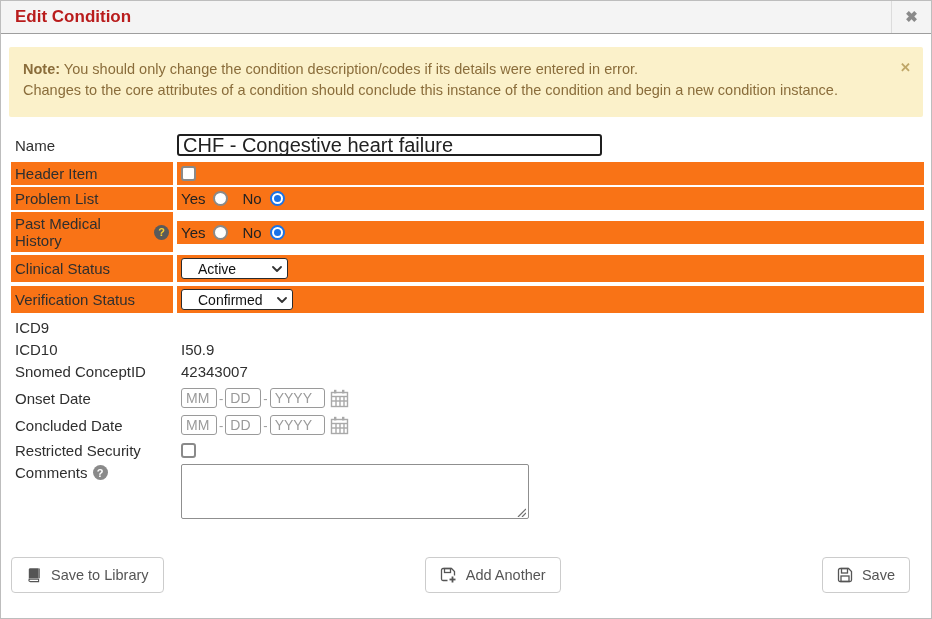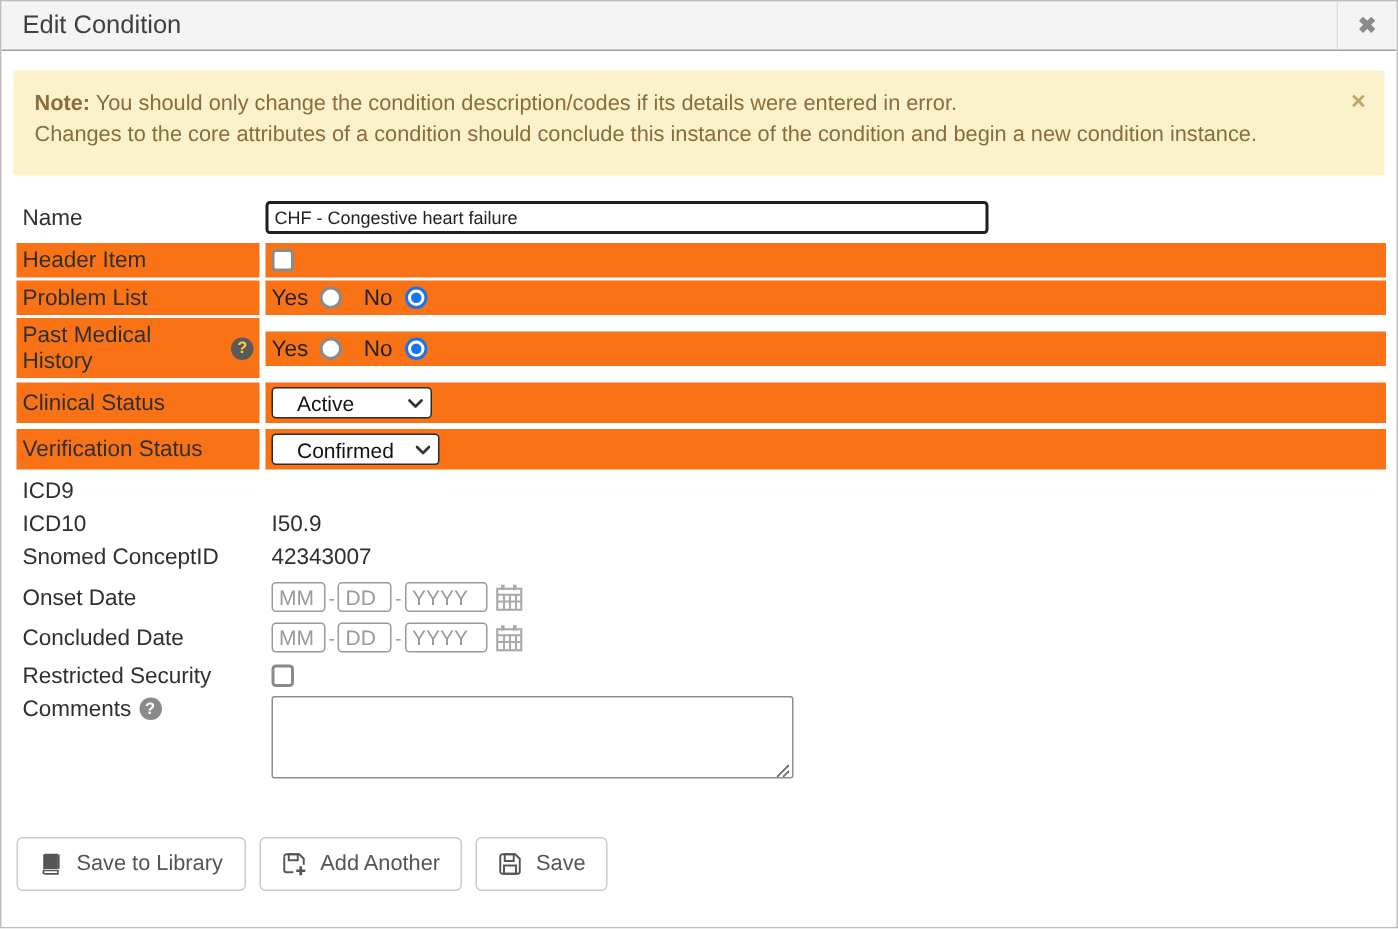--- a/index.html
+++ b/index.html
@@ -16,21 +16,21 @@
     overflow: hidden;
   }
   
   .dlg-header {
     height: 33px;
     background: #f4f4f4;
     border-bottom: 1px solid #9e9e9e;
     display: flex; align-items: center;
     padding: 0 0 0 14px;
   }
-  .dlg-title { font-size: 17px; font-weight: normal; color: #404040; flex: 1; }
+  .dlg-title { font-size: 17px; font-weight: bold; color: #b91c1c; flex: 1; }
   .dlg-close {
     width: 40px; height: 32px;
     display: flex; align-items: center; justify-content: center;
     border-left: 1px solid #dcdcdc;
     color: #8a8a8a; font-size: 15px; font-weight: bold;
     cursor: pointer;
   }
   
   .note {
     margin: 13px 8px 0 8px;
@@ -61,24 +61,24 @@
   .row.hl .lbl, .row.hl .ctl { background: #f97316; padding: 3px 4px; min-height: 23px; }
   .row.hl-tall { margin: 3px 0 4px 0; }
   .row.hl-tall .lbl, .row.hl-tall .ctl { min-height: 27px; }
   .row.plain { margin: 1px 0; }
   .row.plain .lbl, .row.plain .ctl { padding: 2px 4px; min-height: 21px; }
 
   .row-name { margin-bottom: 6px; }
   .row-name .lbl { padding-left: 4px; }
 
   input.text-wide {
-    width: 482px; height: 22px;
+    width: 425px; height: 22px;
     border: 2px solid #1f1f1f; border-radius: 3px;
     font-family: "Liberation Sans", sans-serif;
-    font-size: 12px; padding: 0 4px; color: #222;
+    font-size: 20px; padding: 0 4px; color: #222;
     outline: none; background: #fff;
   }
   
   .cb {
     width: 15px; height: 15px;
     border: 2px solid #8a8a8a; border-radius: 3px;
     background: #fff; display: inline-block; cursor: pointer;
   }
   .radio {
     width: 15px; height: 15px; border-radius: 50%;
@@ -137,21 +137,21 @@
     font-family: "Liberation Sans", sans-serif; font-size: 14px;
     padding: 3px 5px; resize: none; outline: none; background: #fff;
   }
   .resize-grip { position: absolute; right: 3px; bottom: 6px; pointer-events: none; }
 
   .row-comments { align-items: start; margin-top: 4px; }
   .row-comments .lbl { padding-top: 2px; }
 
   
   .footer {
-    display: flex; justify-content: flex-start; gap: 9px;
+    display: flex; justify-content: space-between; gap: 9px;
     margin: 32px 14px 0 0;
   }
   .btn {
     display: inline-flex; align-items: center; gap: 9px;
     background: #fff; border: 1px solid #ccc; border-radius: 4px;
     padding: 0 14px; height: 36px;
     font-family: "Liberation Sans", sans-serif;
     font-size: 14.5px; color: #555; cursor: pointer;
   }
   .btn svg { flex: 0 0 auto; }

